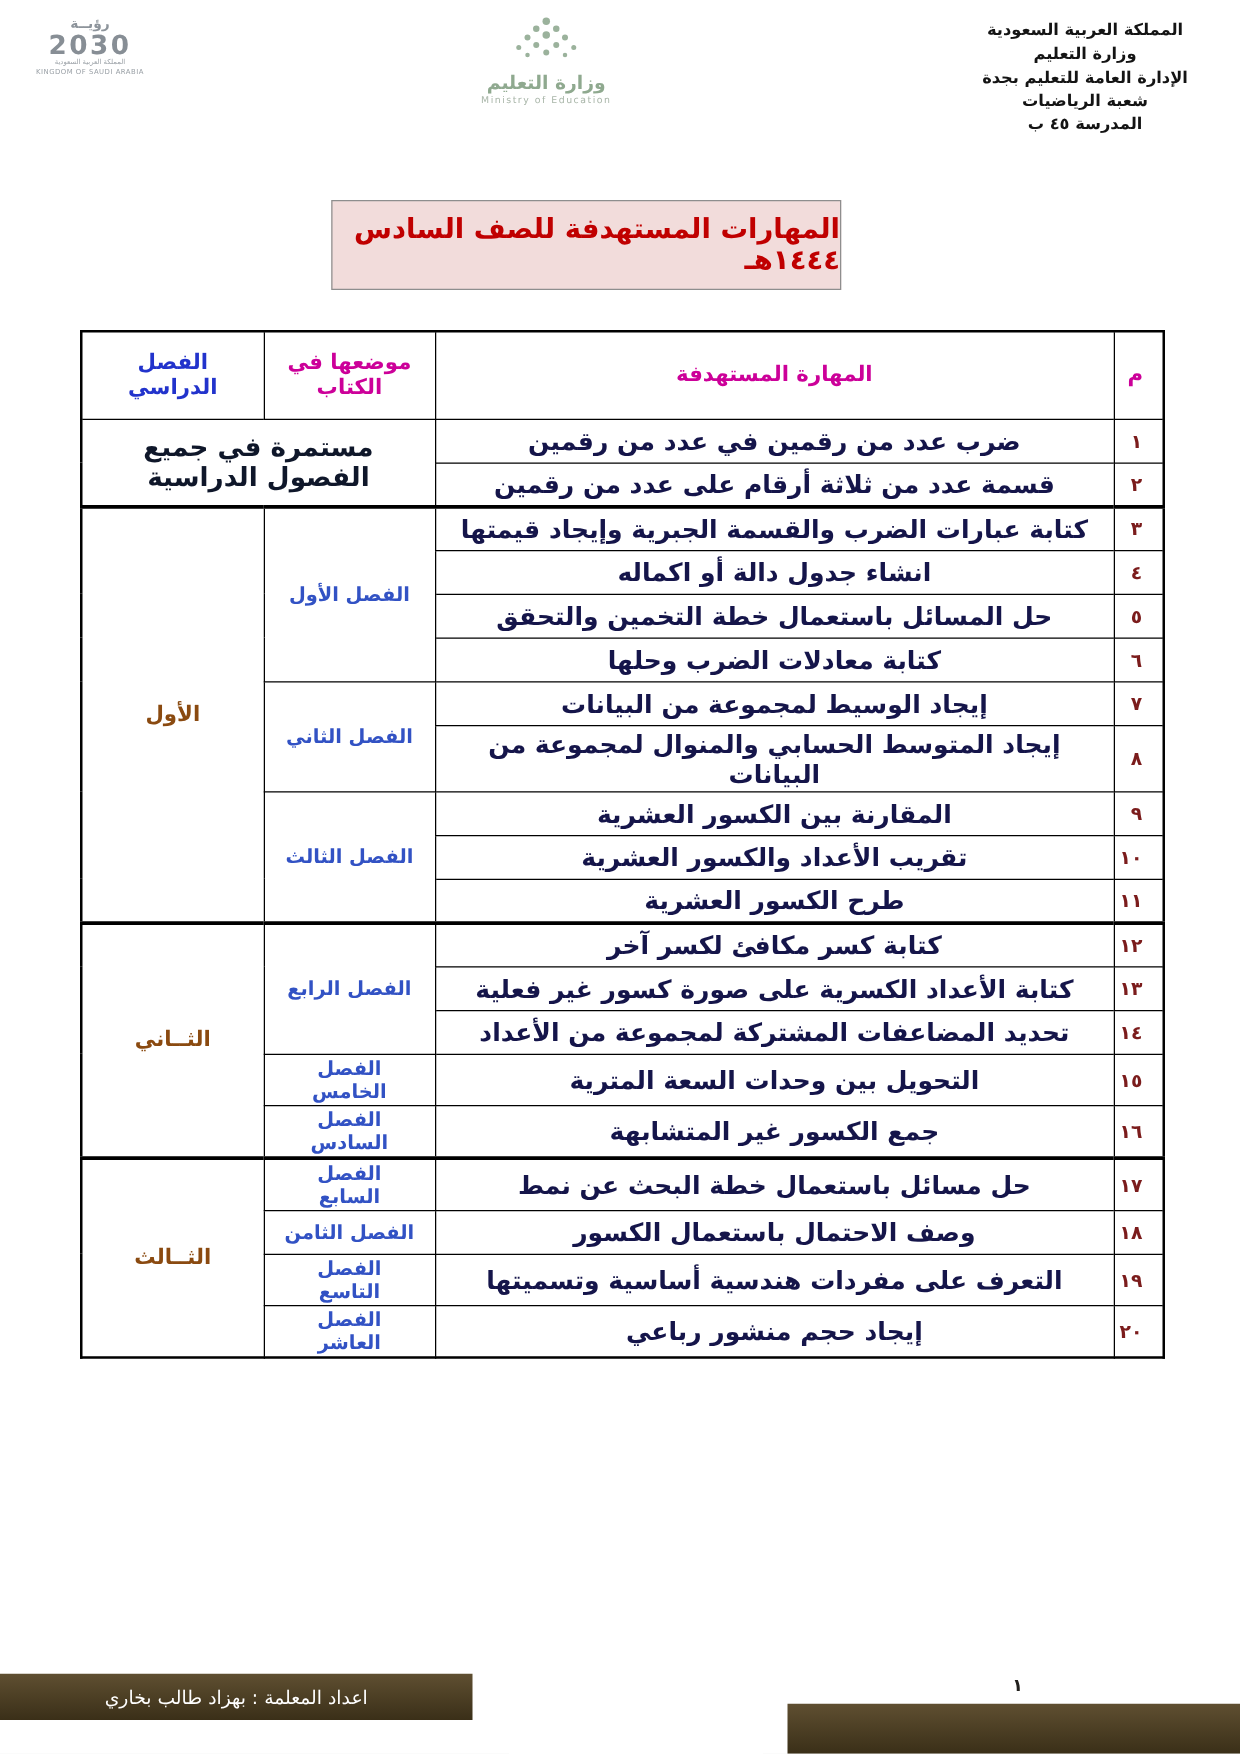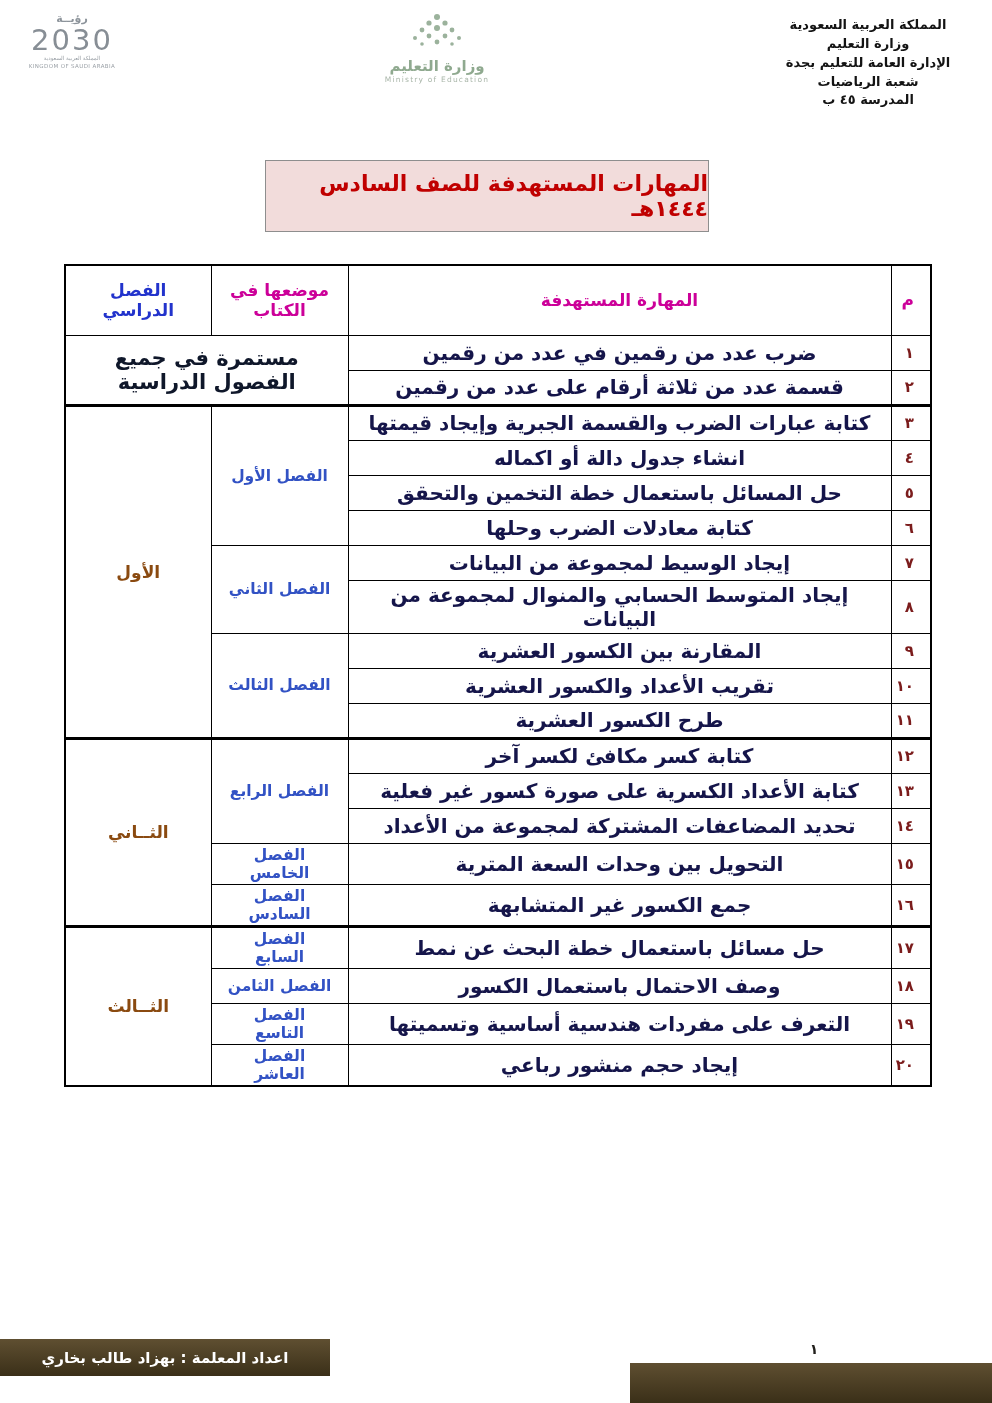--- a/index.html
+++ b/index.html
@@ -23,26 +23,26 @@
     text-align: center; direction: rtl;
   }
   .moe-ar { color: #8fa98f; font-weight: bold; font-size: 15px; margin-top: 1px; }
   .moe-en { color: #a9b6a9; font-size: 7.5px; letter-spacing: 1.2px; }
 
   .vision {
     position: absolute; top: 12px; left: 16px; width: 112px;
     text-align: center; color: #8d949b; direction: rtl;
   }
   .v-ar { font-size: 11px; font-weight: bold; letter-spacing: 3px; }
-  .v-2030 { font-size: 29px; font-weight: normal; line-height: 1.05; letter-spacing: 2px; color: #878e95; }
+  .v-2030 { font-size: 21px; font-weight: bold; line-height: 1.05; letter-spacing: 2px; color: #878e95; }
   .v-sub { font-size: 5.5px; letter-spacing: 0.4px; line-height: 1.4; color: #9aa0a6; }
 
   
   .title-box {
-    position: absolute; top: 160px; left: 265px; width: 444px; height: 72px;
+    position: absolute; top: 160px; left: 265px; width: 408px; height: 72px;
     background: #f2dcdb; border: 1px solid #8e8e8e;
     display: flex; align-items: center; justify-content: center;
     color: #c00000; font-weight: bold; font-size: 22px; direction: rtl;
   }
 
   
   .table-wrap { position: absolute; top: 264px; left: 64px; }
   table.skills {
     border-collapse: collapse; table-layout: fixed; width: 866px;
     border: 2px solid #000; direction: rtl;
@@ -58,23 +58,23 @@
   th.h-blue { color: #2233cc; }
   td.num { color: #7b1c1c; font-weight: bold; font-size: 15px; }
   td.skill { color: #15154a; font-weight: bold; font-size: 20px; }
   td.chapter { color: #3252c4; font-weight: bold; font-size: 15.5px; margin-left: 34px; }
   td.semester { color: #8a4a10; font-weight: bold; font-size: 17px; }
   td.continuous { color: #0f172a; font-weight: bold; font-size: 21px; }
   tr.section-start td { border-top: 3px solid #000; }
 
   
   .footer-left-bar {
-    position: absolute; left: 0; top: 1339px; width: 330px; height: 37px;
+    position: absolute; left: 0; top: 1339px; width: 378px; height: 37px;
     background: linear-gradient(#5f4f31, #3a2f18);
-    color: #ffffff; font-weight: bold; font-size: 15px;
+    color: #ffffff; font-weight: normal; font-size: 15px;
     display: flex; align-items: center; justify-content: center; direction: rtl;
   }
   .footer-right-bar {
     position: absolute; right: 0; top: 1363px; width: 362px; height: 40px;
     background: linear-gradient(#5f4f31, #3a2f18);
   }
   .page-number {
     position: absolute; top: 1341px; left: 804px; width: 20px;
     text-align: center; color: #22201c; font-weight: bold; font-size: 14px;
   }

